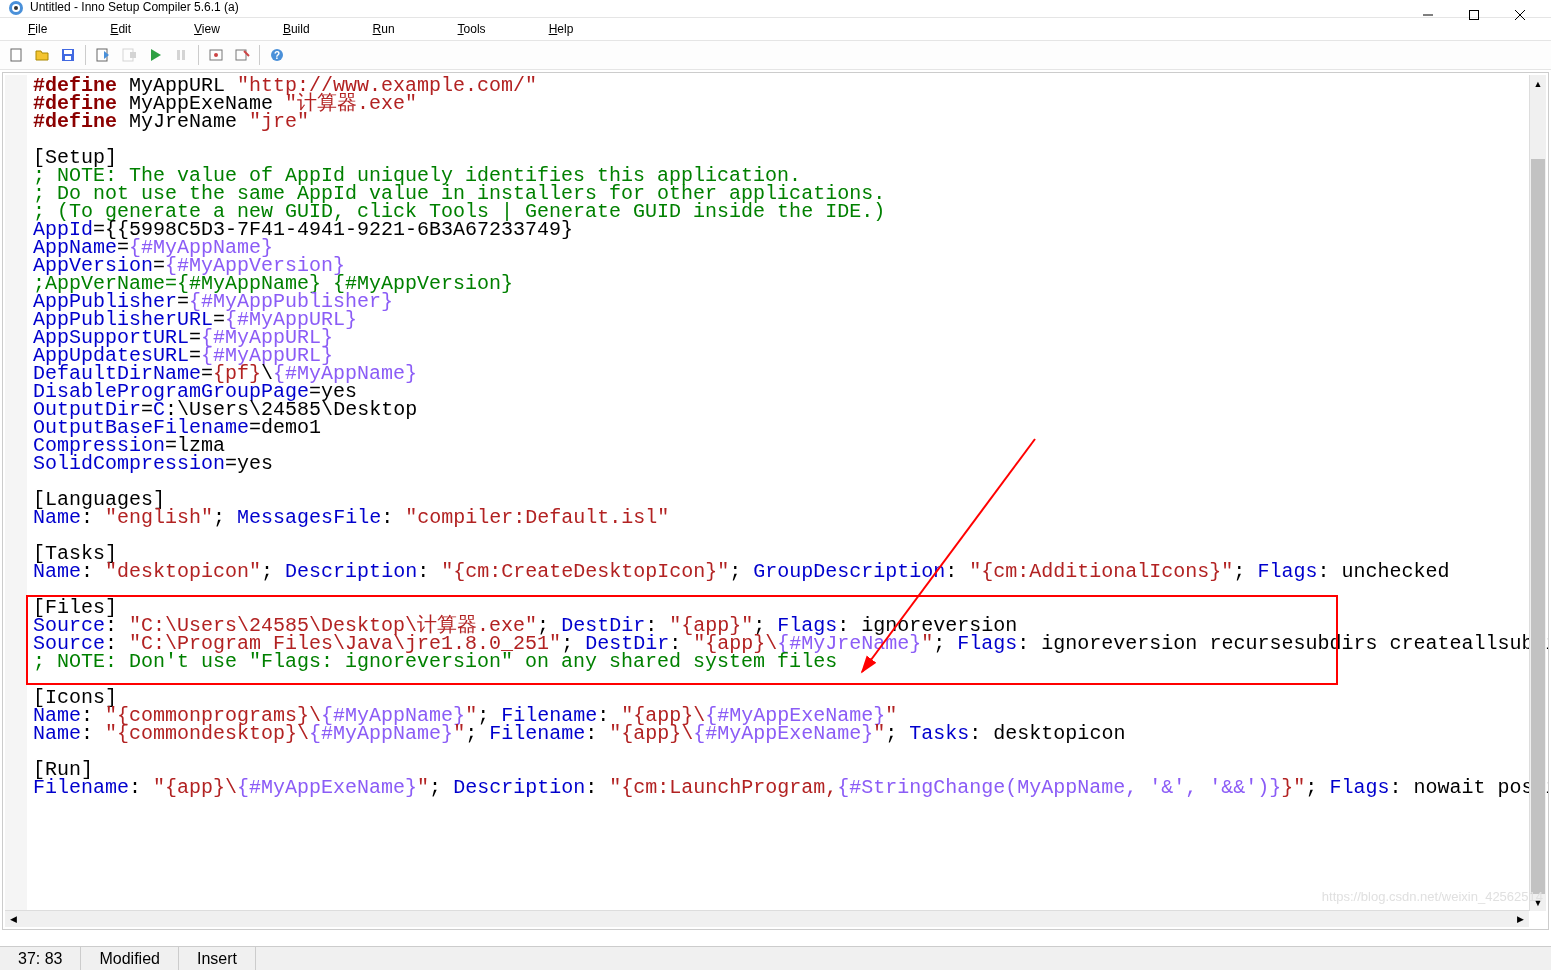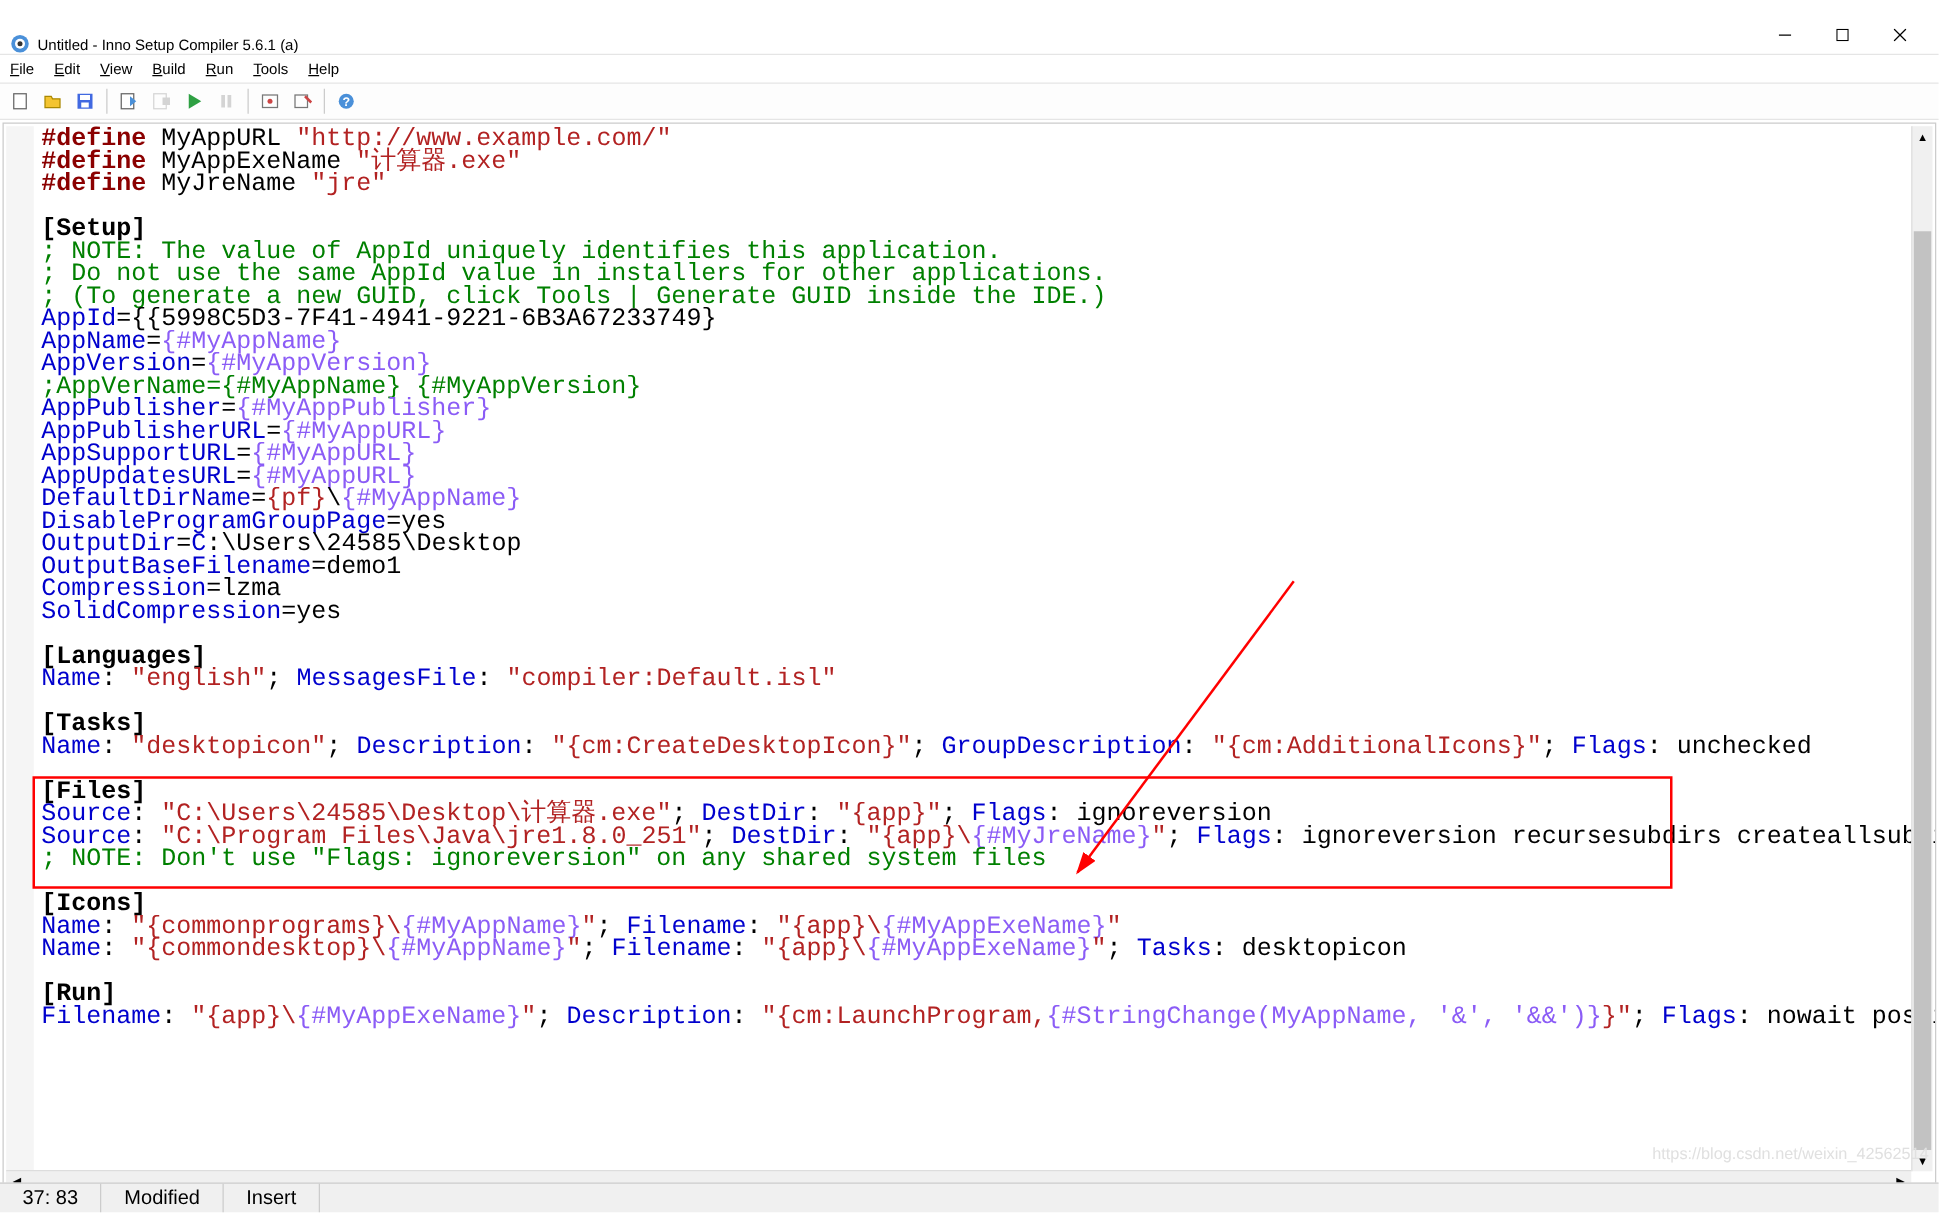--- a/index.html
+++ b/index.html
@@ -1,40 +1,40 @@
 <!DOCTYPE html>
 <html><head>
 <meta charset="utf-8">
 <style>
 * { box-sizing: border-box; margin: 0; padding: 0; }
 body { font-family: "Segoe UI", Tahoma, sans-serif; font-size: 12px; background: #fff; width: 1551px; height: 970px; overflow: hidden; position: relative; }
 
-.titlebar { height: 44px; display: flex; align-items: flex-end; padding: 0 8px; border-bottom: 1px solid #e5e5e5; }
+.titlebar { height: 18px; display: flex; align-items: flex-start; padding: 0 8px; border-bottom: 1px solid #e5e5e5; }
 .titlebar .app-icon { width: 16px; height: 16px; margin-right: 6px; }
 .titlebar .title { flex: 1; font-size: 12px; color: #000; }
 .win-controls { display: flex; gap: 0; }
 .win-btn { width: 46px; height: 30px; display: flex; align-items: center; justify-content: center; cursor: pointer; }
 
-.menubar { height: 22px; display: flex; align-items: center; padding: 0 0; }
+.menubar { height: 22px; display: flex; align-items: center; padding: 0 20px; gap: 47px; }
 .menu-item { padding: 2px 8px; cursor: pointer; font-size: 12px; }
 .menu-item u { text-decoration: underline; }
 
 .toolbar { height: 30px; display: flex; align-items: center; padding: 2px 4px; gap: 2px; border-top: 1px solid #e5e5e5; border-bottom: 1px solid #e5e5e5; background: #fdfdfd; }
 .tool-btn { width: 24px; height: 24px; display: flex; align-items: center; justify-content: center; cursor: pointer; border: 1px solid transparent; }
 .tool-btn.disabled { opacity: 0.4; cursor: default; }
 .tool-sep { width: 1px; height: 20px; background: #ccc; margin: 0 3px; }
 
 .editor-wrap { position: relative; height: 862px; background: #fff; }
 .editor { position: absolute; inset: 0; border: 1px solid #ccc; margin: 2px; overflow: hidden; }
 .code { font-family: "Courier New", monospace; font-size: 20px; line-height: 18px; white-space: pre; padding: 4px 8px 4px 30px; position: relative; }
 .gutter { position: absolute; left: 2px; top: 2px; bottom: 2px; width: 22px; background: #f5f5f5;}
 
 
 .dir  { color: #8b0000; font-weight: bold; }   
-.sect { color: #000; font-weight: bold; }      
+.sect { color: #000; font-weight: normal; }      
 .key  { color: #0000cd; }                      
 .str  { color: #b22222; }                      
 .pre  { color: #8b5cf6; }                      
 .cmt  { color: #008000; }                      
 .plain{ color: #000; }
 .eq   { color: #000; }
 
 .annotation { position: absolute; color: #ff0000; font-family: "Microsoft YaHei","SimSun",sans-serif; font-size: 18px; pointer-events: none; }
 .red-box { position: absolute; border: 2px solid #ff0000; pointer-events: none; }
 

